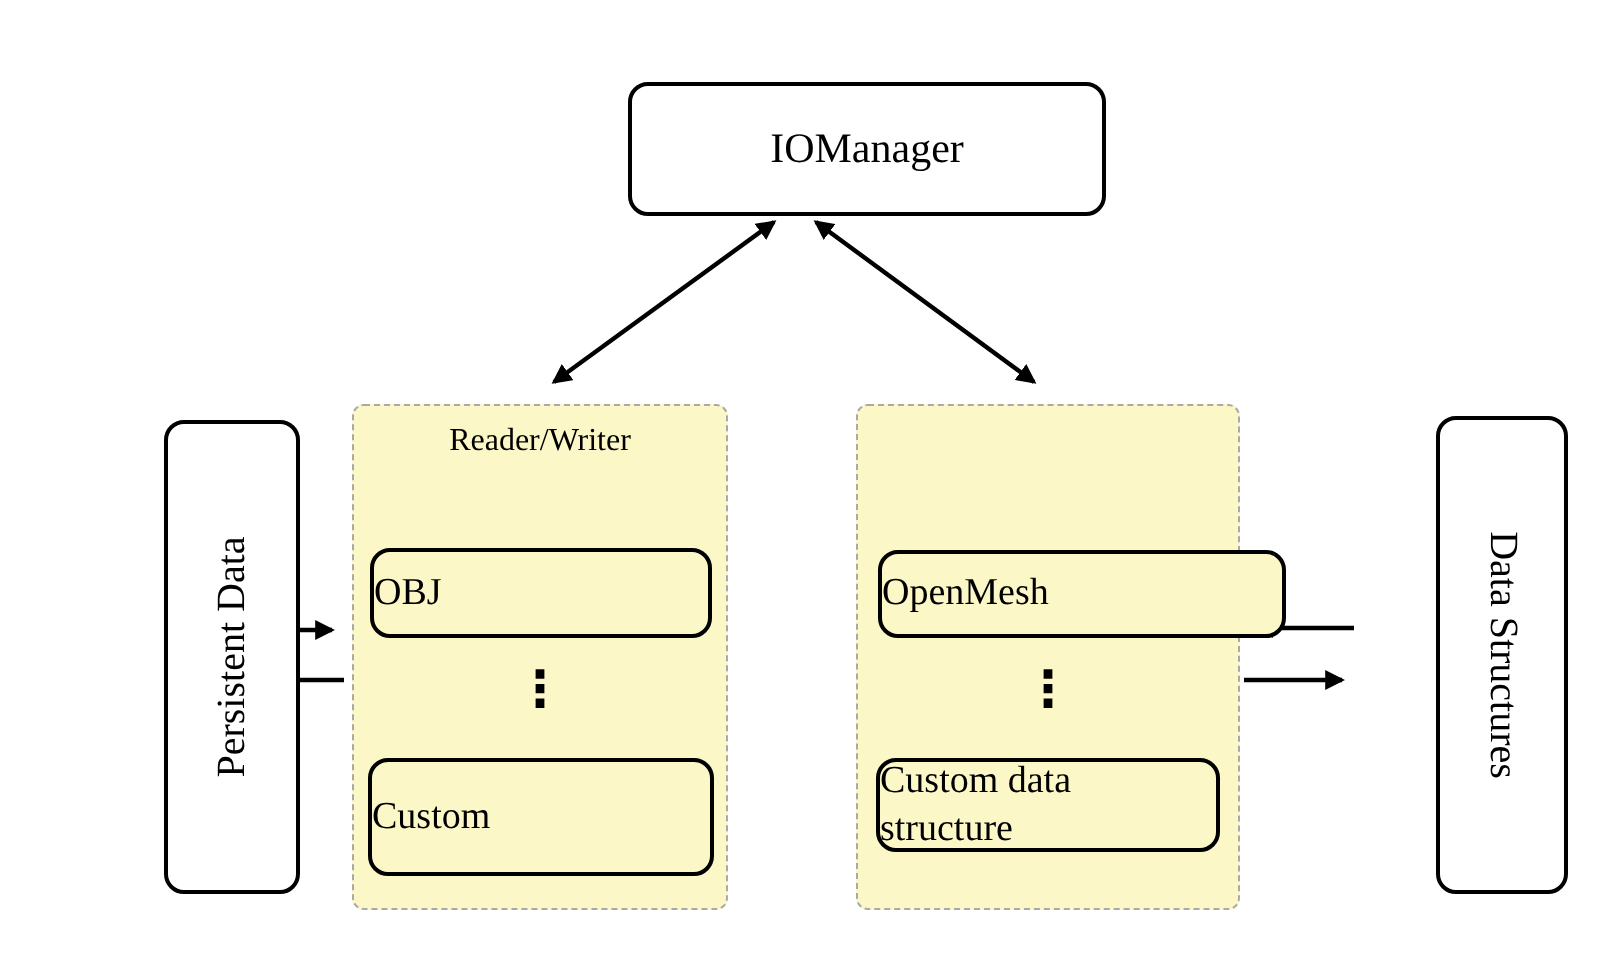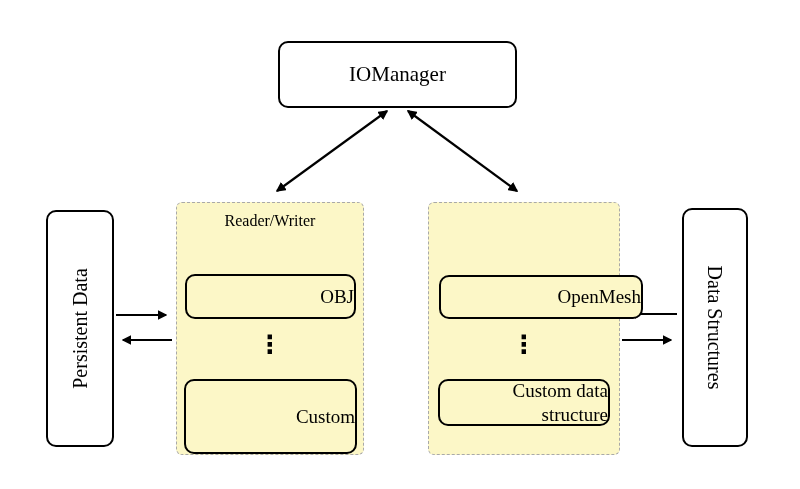--- a/index.html
+++ b/index.html
@@ -12,21 +12,21 @@
   }
   .arrows { position:absolute; left:0; top:0; width:800px; height:489px; }
   .arrows line { stroke:var(--arrow,#000); stroke-width:2.2; }
   .arrows .head { fill:var(--arrow,#000); }
 
   .node {
     position:absolute; box-sizing:border-box;
     background:var(--node-fill,#fff);
     border:2.5px solid var(--node-border,#000);
     border-radius:10px;
-    display:flex; align-items:center; justify-content:center;
+    display:flex; align-items:center; justify-content:center;margin-left:36px;
   }
   #io-manager { left:278px; top:41px; width:239px; height:67px; font-size:21px; }
   #persistent-data { left:46px; top:210px; width:68px; height:237px; }
   #data-structures { left:682px; top:208px; width:66px; height:239px; }
   .vlabel { white-space:nowrap; font-size:20px; }
   .rot-ccw { transform:rotate(-90deg); }
   .rot-cw  { transform:rotate(90deg); }
 
   .group {
     position:absolute; box-sizing:border-box;
@@ -38,26 +38,26 @@
   #importer-exporter { left:428px; top:202px; width:192px; height:253px; }
   .group-title {
     position:absolute; top:9px; left:0; right:0;
     text-align:center; font-size:16px;
   }
   .inner {
     position:absolute; box-sizing:border-box;
     background:var(--group-fill,#fcf7c7);
     border:2.5px solid var(--node-border,#000);
     border-radius:10px;
-    display:flex; flex-direction:column; align-items:flex-end; justify-content:center;
+    display:flex; flex-direction:column; align-items:flex-start; justify-content:center;
     font-size:19px; line-height:1.25; text-align:center;
   }
   #obj-box        { left:8px;  top:71px;  width:171px; height:45px; }
   #openmesh-box   { left:10px; top:72px;  width:204px; height:44px; }
-  #custom-file-box{ left:7px;  top:176px; width:173px; height:75px; }
+  #custom-file-box{ left:7px;  top:176px; width:173px; height:59px; }
   #custom-data-box{ left:9px;  top:176px; width:172px; height:47px; }
   .dots {
     position:absolute; top:129px; left:0; right:0;
     text-align:center;
     font-family:"DejaVu Sans",sans-serif;
     font-size:25px; font-weight:bold; line-height:1;
   }
 </style>
 </head>
 <body>

